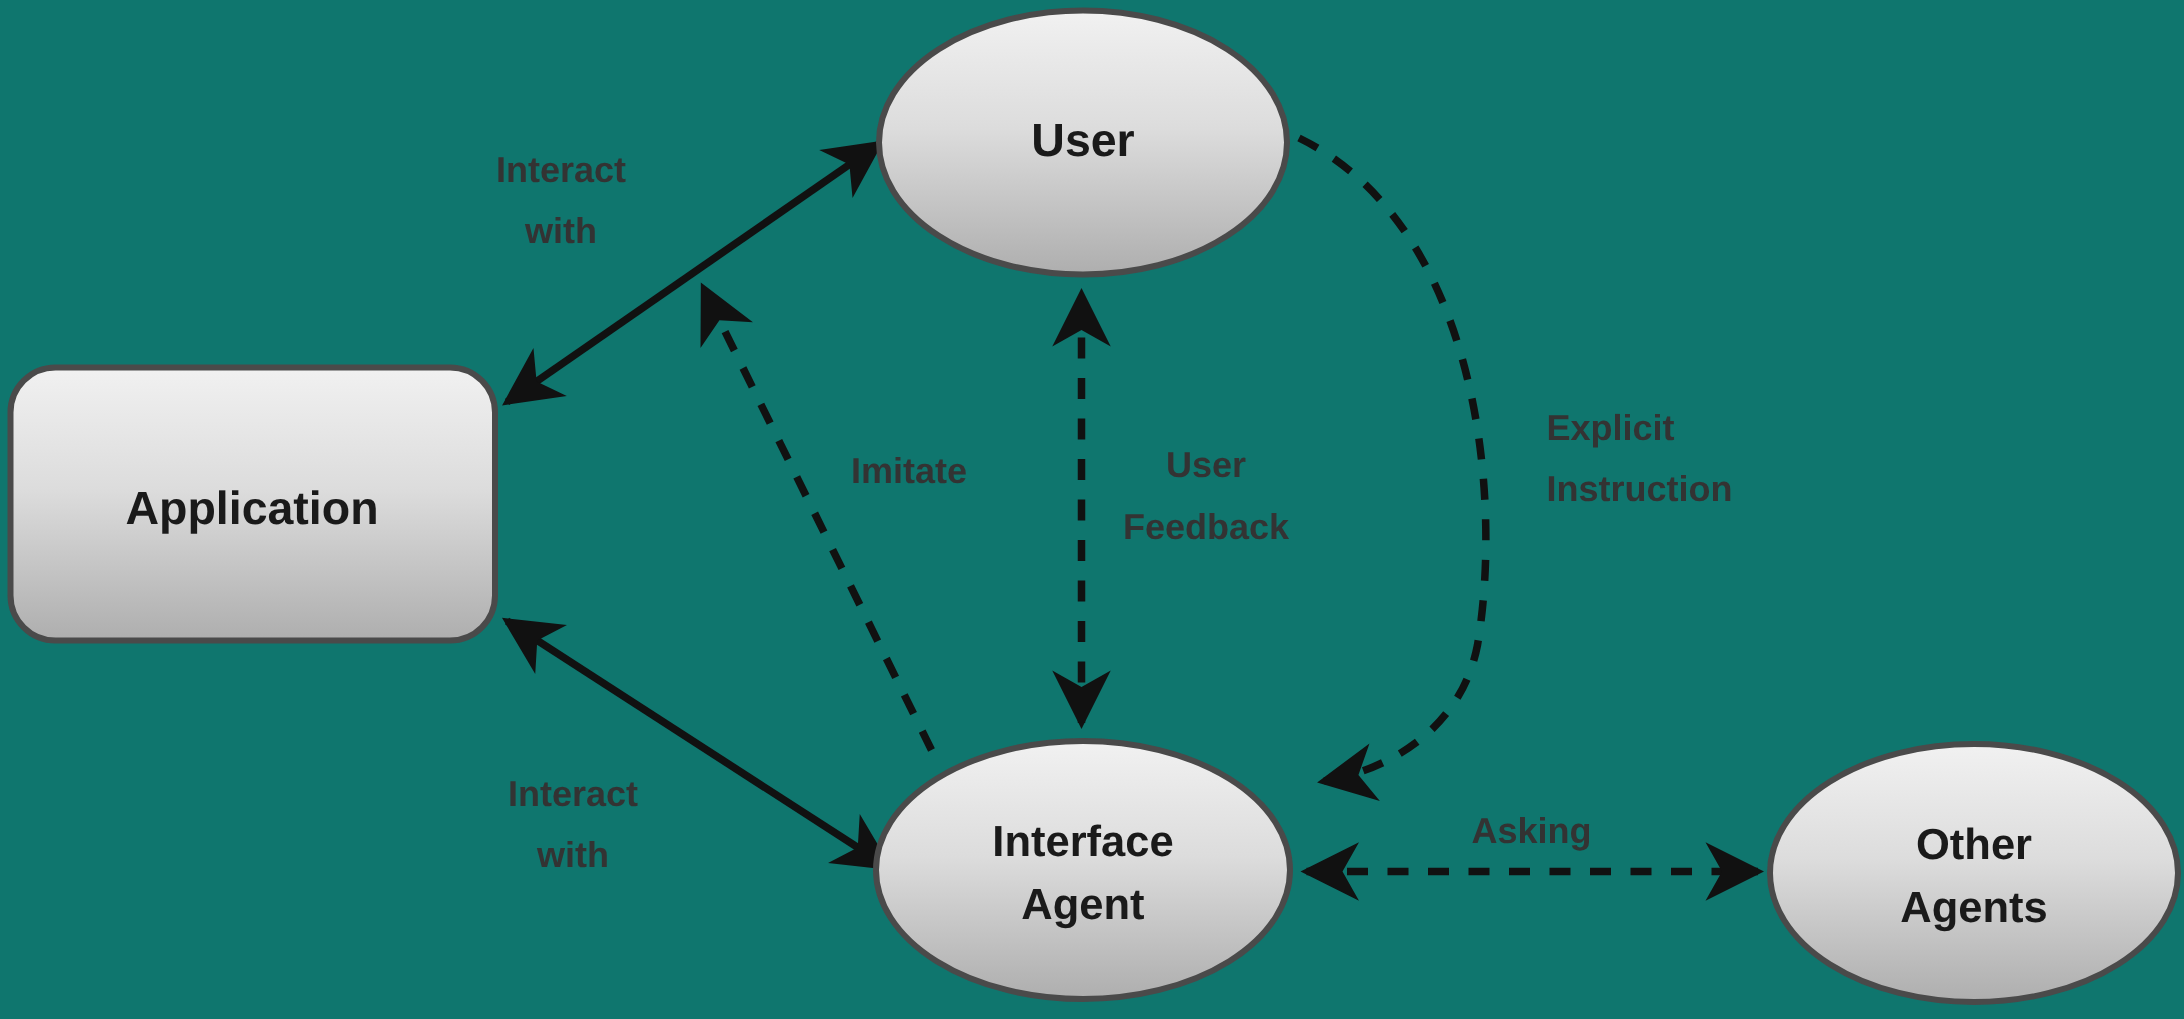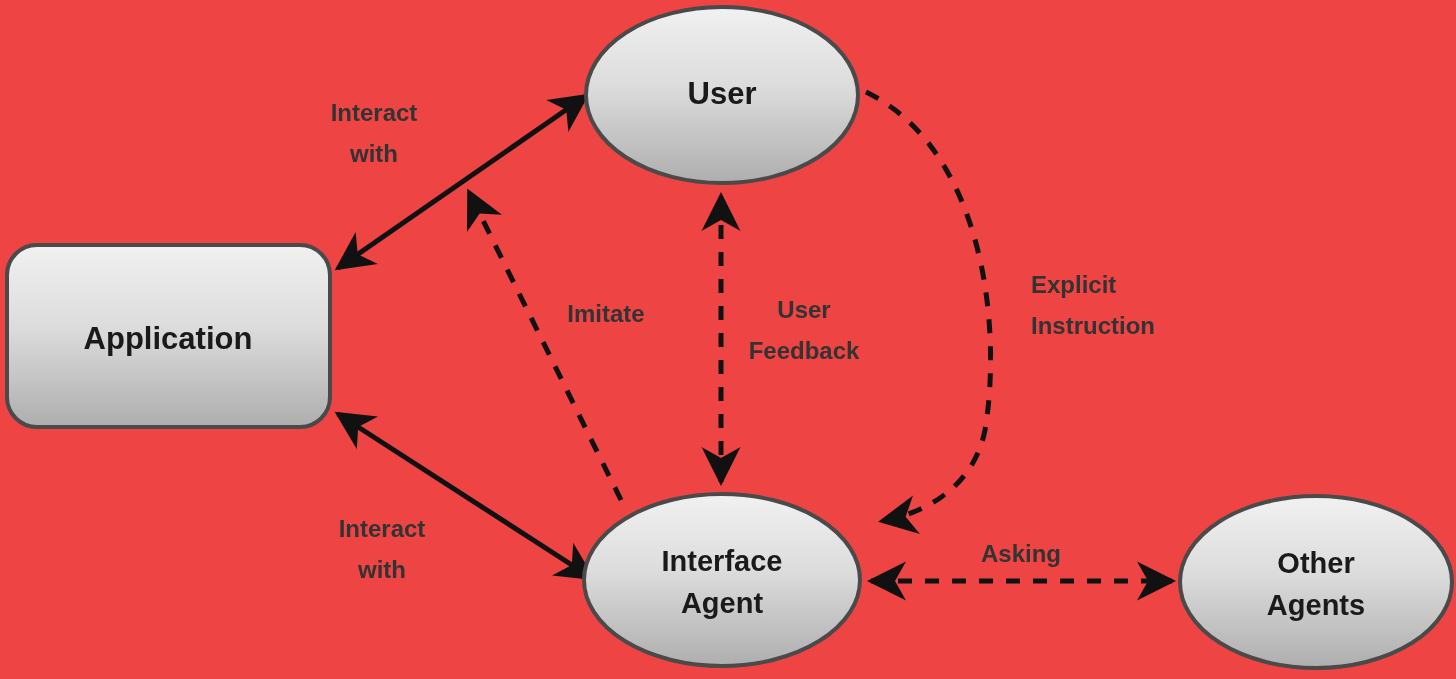--- a/index.html
+++ b/index.html
@@ -8,21 +8,21 @@
     padding: 0;
     background: #ffffff;
   }
   body {
     font-family: "Liberation Sans", sans-serif;
   }
   #diagram-root {
     position: relative;
     width: 1456px;
     height: 679px;
-    background: #ef4444;
+    background: #0f766e;
     overflow: hidden;
   }
   #diagram-svg {
     position: absolute;
     left: 0;
     top: 0;
     width: 1456px;
     height: 679px;
   }
   .node-label {

